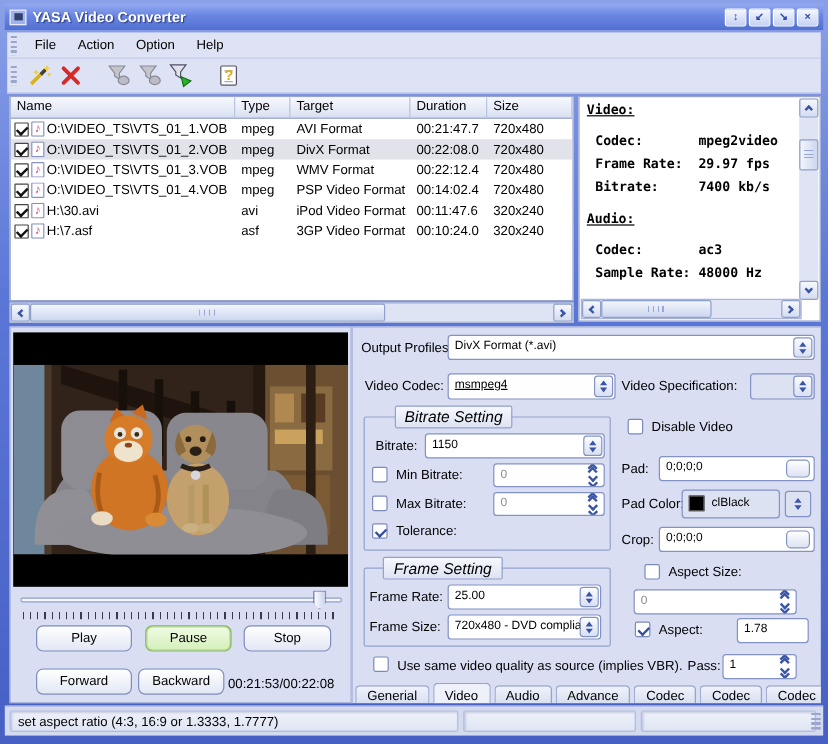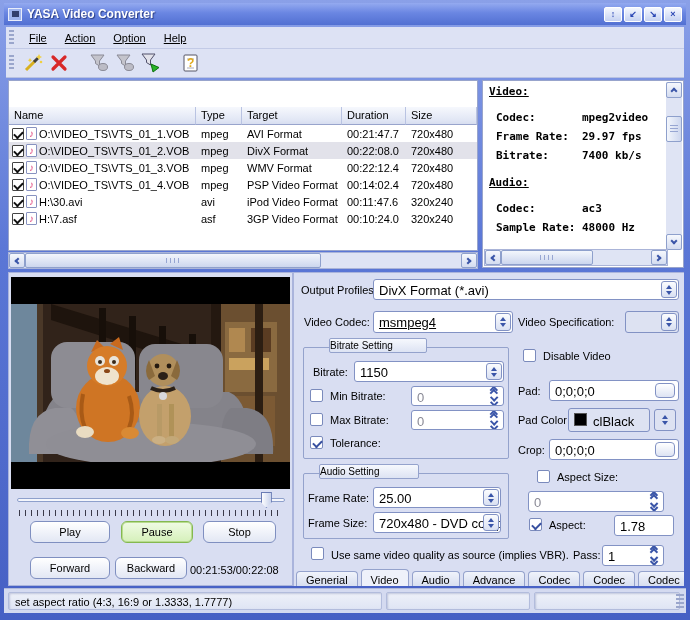--- a/index.html
+++ b/index.html
@@ -21,31 +21,31 @@
   .win-btns { display:flex; gap:2px; }
   .win-btn { width:18px; height:15px; border:1px solid #fff; border-radius:2px;
     background:linear-gradient(180deg,#f4f7fe,#c6d2f2); color:#2a46b4; font-size:9px;
     display:flex; align-items:center; justify-content:center; font-weight:bold; }
 
   
   .menubar { position:absolute; left:6px; top:27px; width:678px; height:22px;
     background:#dde2f4; border-bottom:1px solid #c2cae6; display:flex; align-items:center; }
   .gripper { width:5px; height:16px; margin:0 6px 0 3px;
     background:repeating-linear-gradient(180deg,#9aa6cc 0 2px,transparent 2px 4px); }
-  .menu-item { padding:3px 9px;text-decoration:underline; }
+  .menu-item { padding:3px 9px; }
   .toolbar { position:absolute; left:6px; top:49px; width:678px; height:29px;
     background:#dde2f4; border-bottom:1px solid #b8c2e2; display:flex; align-items:center; }
   .tool-btn { width:26px; height:24px; display:flex; align-items:center; justify-content:center; border-radius:3px; }
   .tb-sp { width:14px; }
 
   
   .file-table { position:absolute; left:8px; top:80px; width:470px; height:171px;
     background:#fff; border:1px solid #98a4cc; overflow:hidden; }
   .thead { display:grid; grid-template-columns:187px 46px 100px 64px 71px; height:18px;
-    background:linear-gradient(180deg,#f6f8fd 0%,#e2e7f5 70%,#d5dcef 100%);margin-top:26px; }
+    background:linear-gradient(180deg,#f6f8fd 0%,#e2e7f5 70%,#d5dcef 100%); }
   .th { border-right:1px solid #b9c3e2; border-bottom:1px solid #98a4cc;
     padding:2px 0 0 5px; font-size:11px; }
   .trow { display:grid; grid-template-columns:187px 46px 100px 64px 71px; height:17px; align-items:center; }
   .trow.selected { background:#e2e2ea; }
   .td { padding-left:5px; white-space:nowrap; overflow:hidden; }
   .td-name { display:flex; align-items:center; gap:2px; padding-left:3px; }
   .cb { width:12px; height:12px; background:#fff; border:1px solid #444; border-radius:1px; position:relative; flex:0 0 auto; }
   .cb.checked::after { content:""; position:absolute; left:1px; top:2px; width:7px; height:4px;
     border-left:2px solid #111; border-bottom:2px solid #111; transform:rotate(-45deg); }
   .note-icon { width:11px; height:13px; background:#fff; border:1px solid #8892c0; border-radius:1px;
@@ -98,39 +98,39 @@
     background:linear-gradient(180deg,#ffffff,#e2e7f4); text-align:center; line-height:20px; font-size:11px; }
   .pv-btn.active { background:linear-gradient(180deg,#f0fbe4,#d5f0ba); border-color:#84b850;
     box-shadow:0 0 0 1px #b8dc8e inset; }
   .time-label { position:absolute; left:181px; top:291px; font-size:11px; white-space:nowrap; }
 
   
   .settings-panel { position:absolute; left:293px; top:272px; width:391px; height:314px;
     border-top:1px solid #aab4dc; border-left:1px solid #aab4dc; background:#d9def2; overflow:hidden; }
   .slabel { position:absolute; font-size:11px; white-space:nowrap; }
   .fld { position:absolute; background:#fff; border:1px solid #8292c4; border-radius:3px;
-    font-size:13px; padding:3px 4px 0 5px; overflow:hidden; white-space:nowrap; }
+    font-size:10px; padding:3px 4px 0 5px; overflow:hidden; white-space:nowrap; }
   .fld.dim { background:#dde2f2; }
   .fld.gray { color:#8a8a96; }
   .combo-btn { position:absolute; right:1px; top:1px; bottom:1px; width:16px; border:1px solid #8292c4; border-radius:3px;
     background:linear-gradient(180deg,#fbfcfe,#d9e0f2); display:flex; flex-direction:column; align-items:center; justify-content:center; gap:2px; }
   .tri-u { width:0; height:0; border-left:3px solid transparent; border-right:3px solid transparent; border-bottom:4px solid #3a55a8; }
   .tri-d { width:0; height:0; border-left:3px solid transparent; border-right:3px solid transparent; border-top:4px solid #3a55a8; }
   .spin2 { position:absolute; right:2px; top:0; bottom:0; width:14px; display:flex; flex-direction:column;
     align-items:center; justify-content:center; }
   .chu,.chd { width:6px; height:6px; border-left:2px solid #3a55a8; border-top:2px solid #3a55a8; }
   .chu { transform:rotate(45deg); margin-bottom:-3px; }
   .chd { transform:rotate(225deg); margin-top:-1px; }
   .spin2 .chu:nth-child(2){ margin-bottom:1px; }
   .cb2 { position:absolute; width:13px; height:13px; background:#fff; border:1px solid #7a8abc; border-radius:2px; }
   .cb2.checked::after { content:""; position:absolute; left:2px; top:3px; width:7px; height:4px;
     border-left:2px solid #3850a0; border-bottom:2px solid #3850a0; transform:rotate(-45deg); }
   .group { position:absolute; border:1px solid #94a2cc; border-radius:2px; }
-  .legend { position:absolute; border:1px solid #94a2cc; border-radius:2px; 
-    background:linear-gradient(180deg,#f6f8fd,#dde3f3); font-size:10px; padding:1px 0; }
+  .legend { position:absolute; border:1px solid #94a2cc; border-radius:2px; text-align:center;
+    background:linear-gradient(180deg,#f6f8fd,#dde3f3); font-size:13px; padding:1px 0;font-style:italic; }
   .mini-btn { position:absolute; width:20px; height:15px; top:2px; right:3px; border:1px solid #8292c4; border-radius:4px;
     background:linear-gradient(180deg,#fff,#dde3f3); }
   .swatch { position:absolute; left:5px; top:4px; width:13px; height:13px; border:1px solid #555; }
 
   
   .tabs { position:absolute; left:2px; top:298px; display:flex; gap:3px; }
   .tab { border:1px solid #94a2cc; border-bottom:none; border-radius:4px 4px 0 0;
     background:linear-gradient(180deg,#f0f3fb,#d8dff0); padding:2px 9px 1px; font-size:11px; height:15px; }
   .tab.active { background:#eef1fa; height:17px; position:relative; top:-2px; padding-top:4px; }
 
@@ -510,21 +510,21 @@
         </span>
     </div>
 
     <span class="cb2 checked" style="left:235px; top:245px;"></span>
     <span class="slabel" style="left:255px; top:246px;">Aspect:</span>
     <div class="fld" style="left:320px; top:242px; width:60px; height:21px;">
       <span>1.78</span>
     </div>
 
     <div class="group" style="left:9px; top:200px; width:206px; height:66px;"></div>
-    <span class="legend" style="left:25px; top:191px; width:100px;">Audio Setting</span>
+    <span class="legend" style="left:25px; top:191px; width:100px;">Frame Setting</span>
     <span class="slabel" style="left:14px; top:219px;">Frame Rate:</span>
     <div class="fld" style="left:79px; top:214px; width:128px; height:21px;">
       <span>25.00</span>
       <span class="combo-btn">
           <i class="tri-u"></i>
           <i class="tri-d"></i>
         </span>
     </div>
     <span class="slabel" style="left:14px; top:244px;">Frame Size:</span>
     <div class="fld" style="left:79px; top:239px; width:128px; height:21px; padding-right:18px;">

